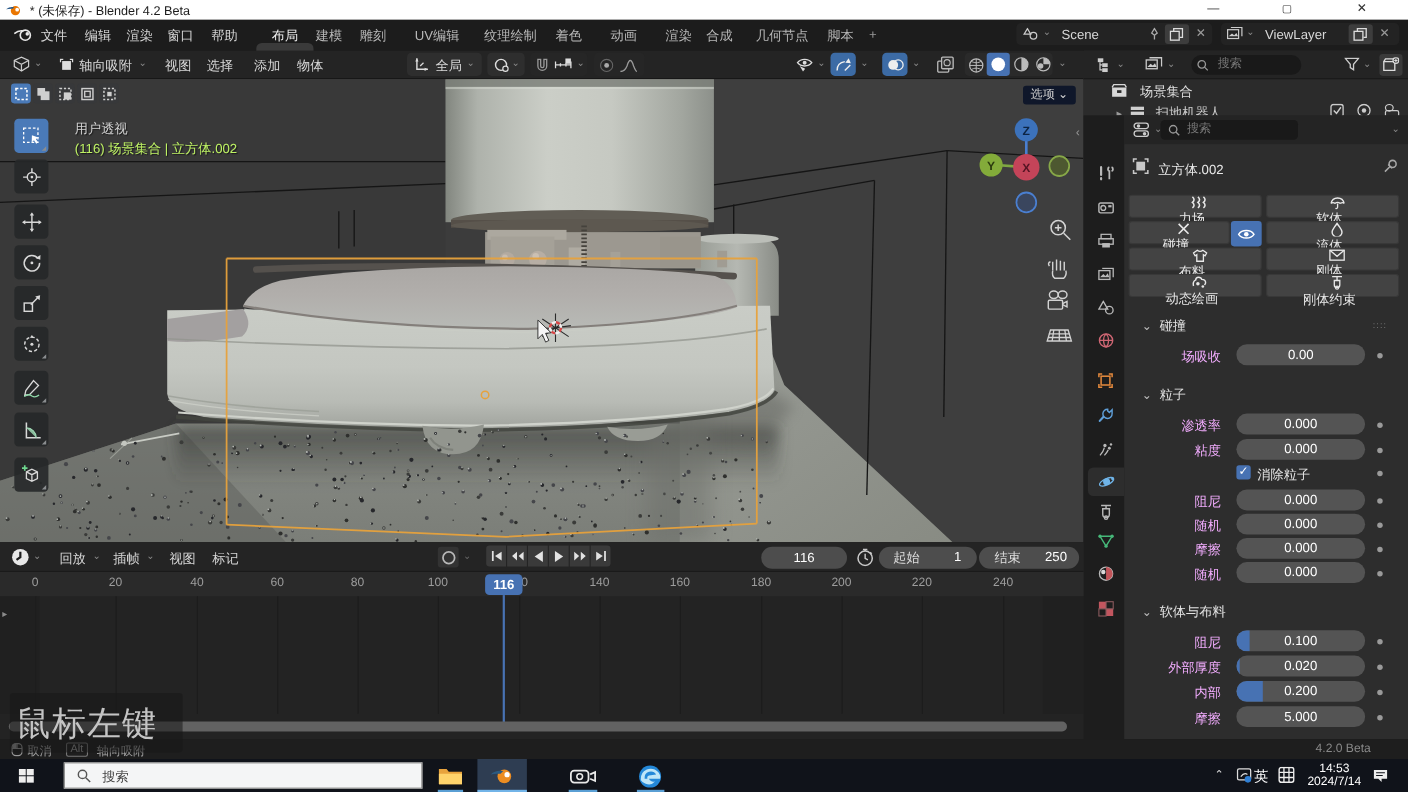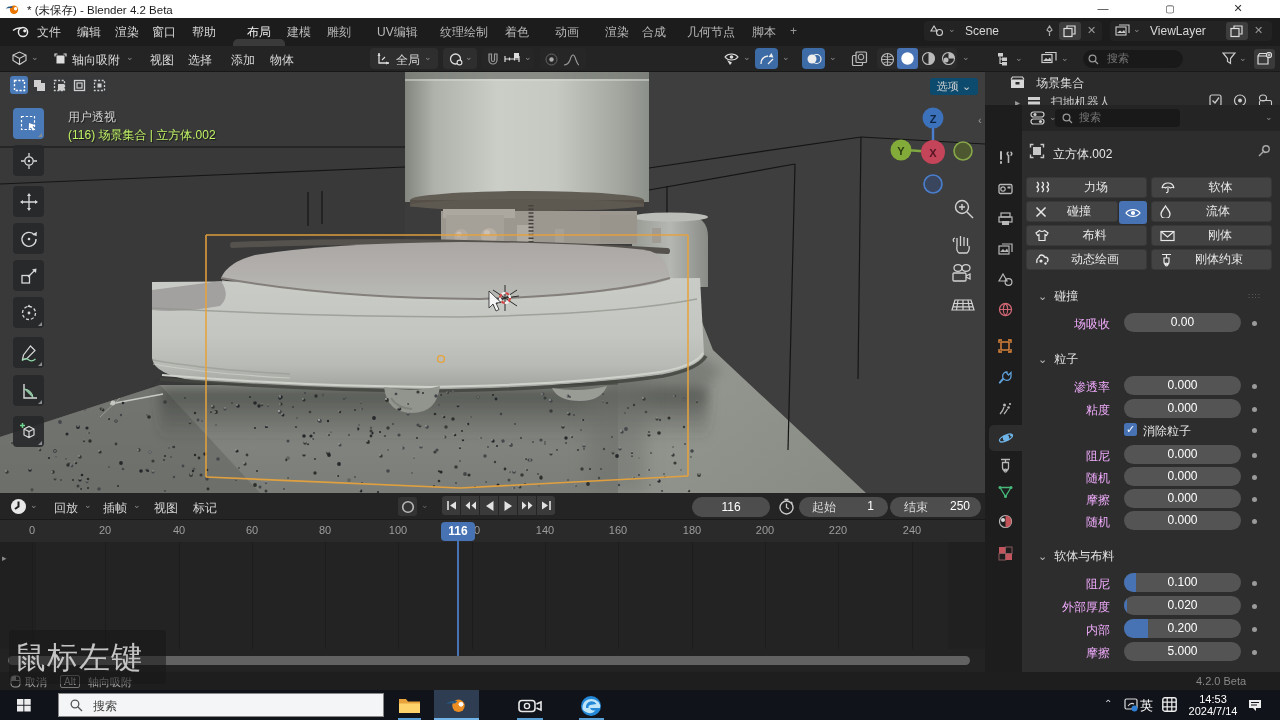--- a/index.html
+++ b/index.html
@@ -38,21 +38,21 @@
 .vtool.active { background:#4a7ab8; }
 .vtool .corner { position:absolute; right:2px; bottom:2px; width:0; height:0;
   border-left:4px solid transparent; border-bottom:4px solid #8a8d8f; }
 .selmode { position:absolute; top:4px; width:18px; height:18px; background:#37383a;
   border-radius:3px; display:flex; align-items:center; justify-content:center; }
 .selmode.active { background:#4a7ab8; }
 #vtext1 { position:absolute; left:68px; top:37px; color:#d2d2d2; font-size:12px;
   text-shadow:1px 1px 1px rgba(0,0,0,0.6); }
 #vtext2 { position:absolute; left:68px; top:55px; color:#bef264; font-size:12px;
   text-shadow:1px 1px 1px rgba(0,0,0,0.6); }
-#optbtn { position:absolute; left:930px; top:6px; width:48px; height:17px; background:#0c4a6e;
+#optbtn { position:absolute; left:930px; top:6px; width:48px; height:17px; background:#0f172a;
   border-radius:3px; color:#d2d2d2; font-size:11px; text-align:center; line-height:16px; }
 
 
 #outliner { left:985px; top:46px; width:295px; height:59px; background:#2b2b2b; overflow:hidden; }
 #outhead { position:absolute; left:0; top:0; width:295px; height:26px; background:#242424;
   border-bottom:1px solid #1a1a1a; }
 .osearch { position:absolute; left:98px; top:4px; width:100px; height:18px; background:#191919;
   border-radius:9px; color:#777; font-size:11px; line-height:17px; padding-left:24px; }
 #outliner .row { position:absolute; color:#ddd; font-size:12px; }
 
@@ -60,21 +60,21 @@
 #props { left:985px; top:105px; width:295px; height:567px; background:#2d2d2d;
   font-size:12px; color:#ccc; }
 #ptabs { position:absolute; left:0; top:0; width:37px; height:567px; background:#1d1d1d; }
 .ptab { position:absolute; left:7px; width:26px; height:26px; display:flex; align-items:center;
   justify-content:center; }
 .ptab.active { left:4px; width:33px; background:#2d2d2d; border-radius:5px 0 0 5px; }
 #phead { position:absolute; left:37px; top:0; width:258px; height:26px; background:#242424; }
 .psearch { position:absolute; left:33px; top:4px; width:125px; height:18px; background:#191919;
   border-radius:4px; color:#777; font-size:11px; line-height:17px; padding-left:24px; }
 .pbtn { position:absolute; height:21px; background:#434343; border-radius:3px; color:#e8e8e8;
-  display:flex; align-items:center; border:1px solid #383838; }
+  display:flex; align-items:center; border:1px solid #383838;flex-direction:column; }
 .pbtn .pico { margin-left:8px; display:flex; }
 .pbtn .plab { flex:1; text-align:center; margin-right:6px; }
 .peye { position:absolute; width:28px; height:23px; background:#4772b3; border-radius:3px;
   display:flex; align-items:center; justify-content:center; }
 .plabel { position:absolute; right:170px; color:#f0abfc; }
 .pfield { position:absolute; left:139px; width:117px; height:19px; background:#545454;
   border-radius:9.5px; color:#fff; overflow:hidden; }
 .pfield span { position:absolute; left:0; right:0; text-align:center; top:2px; }
 .pfill { position:absolute; left:0; top:0; bottom:0; background:#4772b3; }
 .pdot { position:absolute; left:267px; width:5px; height:5px; border-radius:50%;

